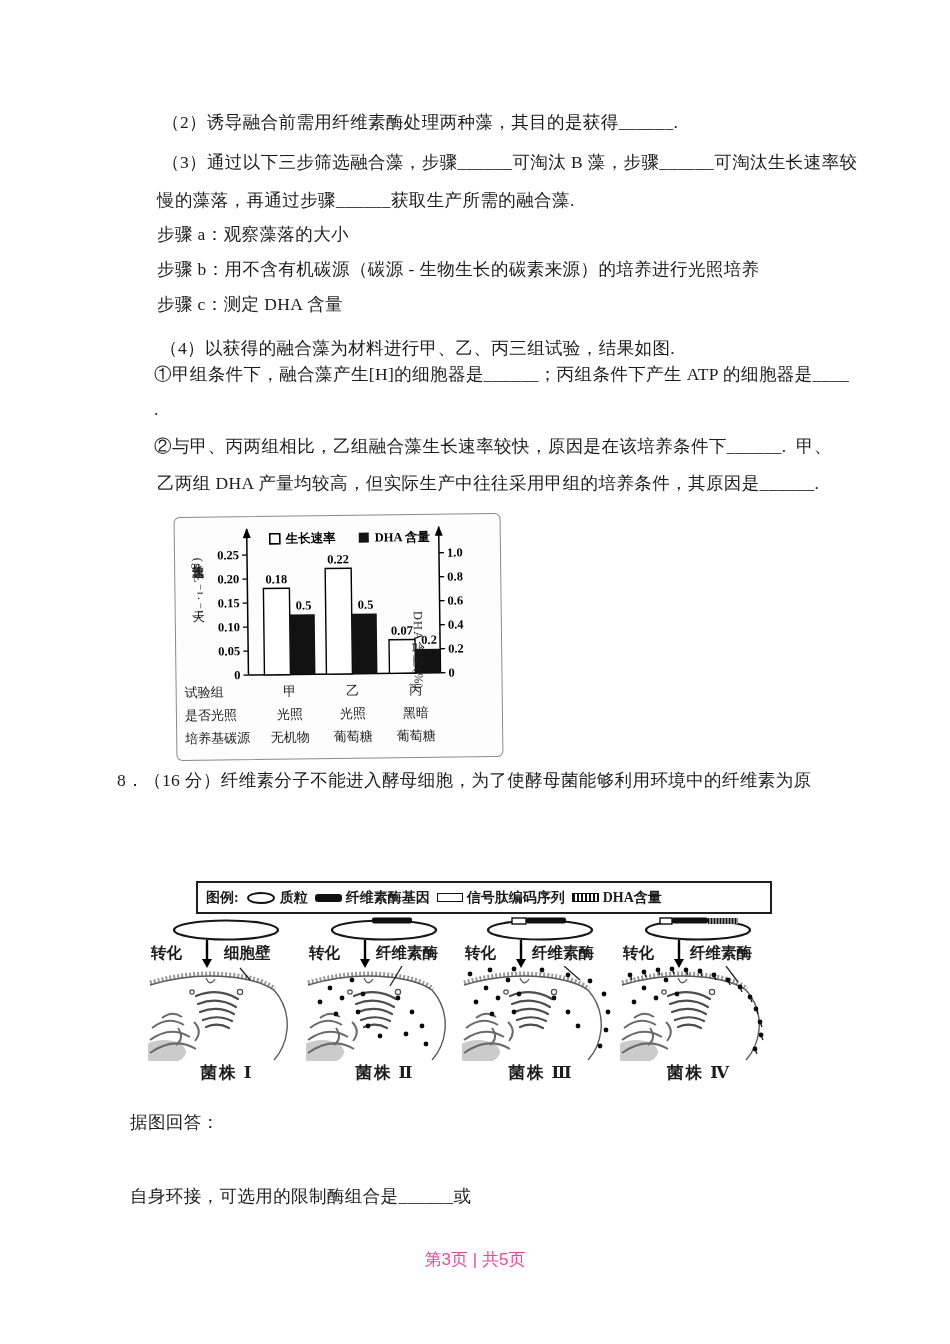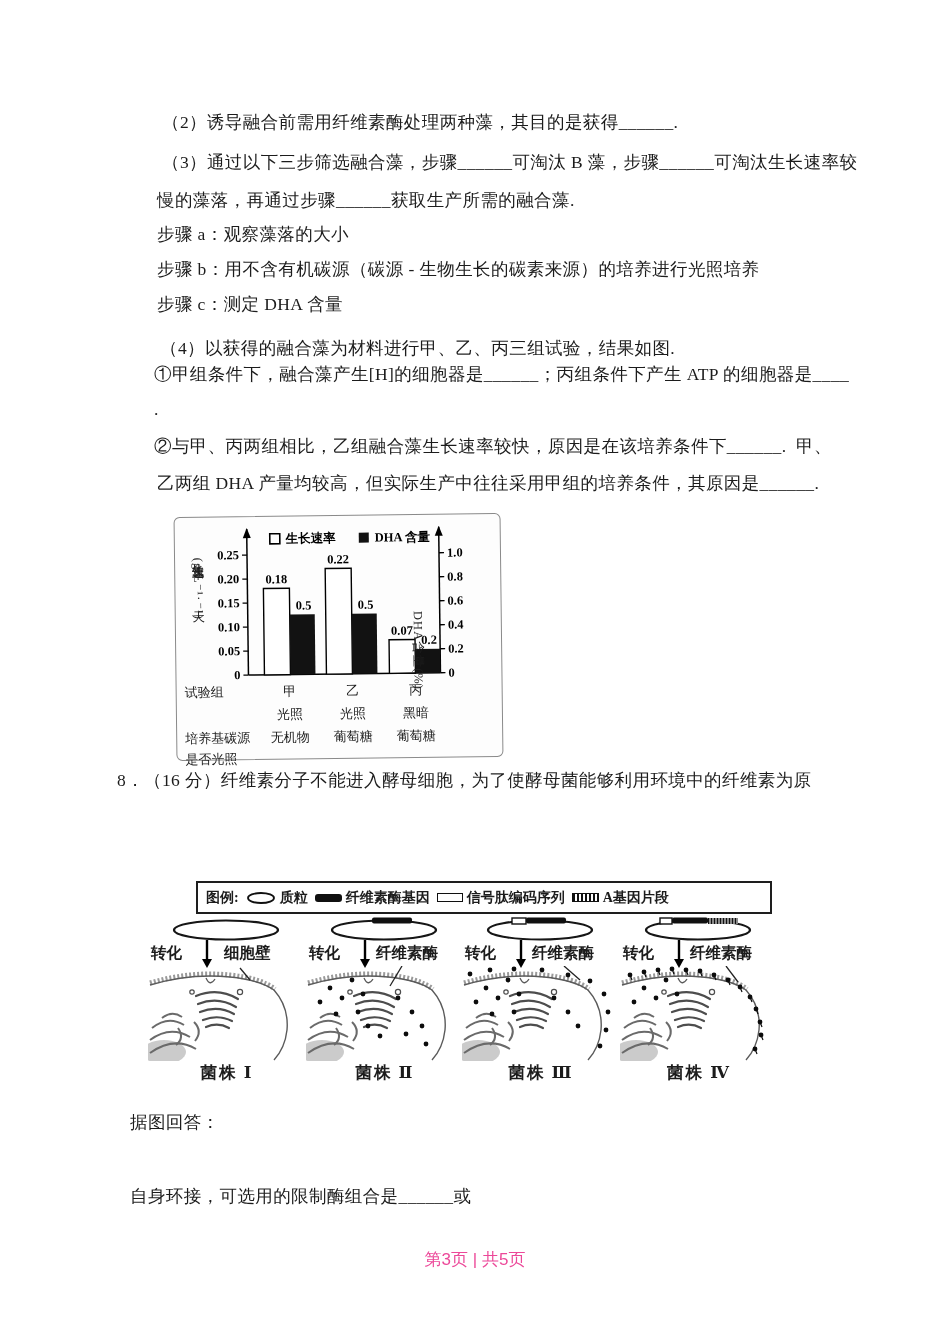--- a/index.html
+++ b/index.html
@@ -101,41 +101,41 @@
         <rect x="184" y="17" width="10" height="10" fill="#121212"></rect>
         <text x="200" y="26" font-size="12.5" font-weight="600">DHA 含量</text>
       </svg>
     <div class="axis-title-left">生长速率(g·L⁻¹·天⁻¹)</div>
     <div class="axis-title-right">DHA含量(%)</div>
     <div class="chart-table" id="chart-table">
         <div style="left: 8px; top: 166px;">试验组</div>
         <div style="left: 83px; top: 166px; width: 60px; text-align: center;">甲</div>
         <div style="left: 146px; top: 166px; width: 60px; text-align: center;">乙</div>
         <div style="left: 209px; top: 166px; width: 60px; text-align: center;">丙</div>
-        <div style="left: 8px; top: 189px; margin-top: 44px;">是否光照</div>
+        <div style="left: 8px; top: 189px;">是否光照</div>
         <div style="left: 83px; top: 189px; width: 60px; text-align: center;">光照</div>
         <div style="left: 146px; top: 189px; width: 60px; text-align: center;">光照</div>
         <div style="left: 209px; top: 189px; width: 60px; text-align: center;">黑暗</div>
         <div style="left: 8px; top: 212px;">培养基碳源</div>
         <div style="left: 83px; top: 212px; width: 60px; text-align: center;">无机物</div>
         <div style="left: 146px; top: 212px; width: 60px; text-align: center;">葡萄糖</div>
         <div style="left: 209px; top: 212px; width: 60px; text-align: center;">葡萄糖</div>
       </div>
   </div>
 
   <div class="tline" style="left:117px;top:768px">8．（16 分）纤维素分子不能进入酵母细胞，为了使酵母菌能够利用环境中的纤维素为原</div>
 
   <div class="legend-box" id="legend-box">
     <span>图例:</span>
   <span class="lg-item"><svg width="30" height="14">
           <ellipse cx="15" cy="7" rx="13" ry="5" fill="#fff" stroke="#101010" stroke-width="1.8"></ellipse>
         </svg><span>质粒</span></span>
       <span class="lg-item"><span class="icon-bar-black"></span><span>纤维素酶基因</span></span>
       <span class="lg-item"><span class="icon-rect-white"></span><span>信号肽编码序列</span></span>
-      <span class="lg-item"><span class="icon-bar-hatch"></span><span>A基因片段</span></span>
+      <span class="lg-item"><span class="icon-bar-hatch"></span><span>DHA含量</span></span>
     </div>
 
   <div class="strain-row" id="strain-row">
       <div class="strain-panel" style="left: 8px;">
         <svg width="112" height="26" class="plasmid">
           <ellipse cx="56" cy="14" rx="52" ry="9.5" fill="#fff" stroke="#161616" stroke-width="2.2"></ellipse>
         </svg>
         <div class="t-label">转化</div>
         <svg width="14" height="28" class="arrow-svg">
           <line x1="7" y1="0" x2="7" y2="20" stroke="#000" stroke-width="2.4"></line>

